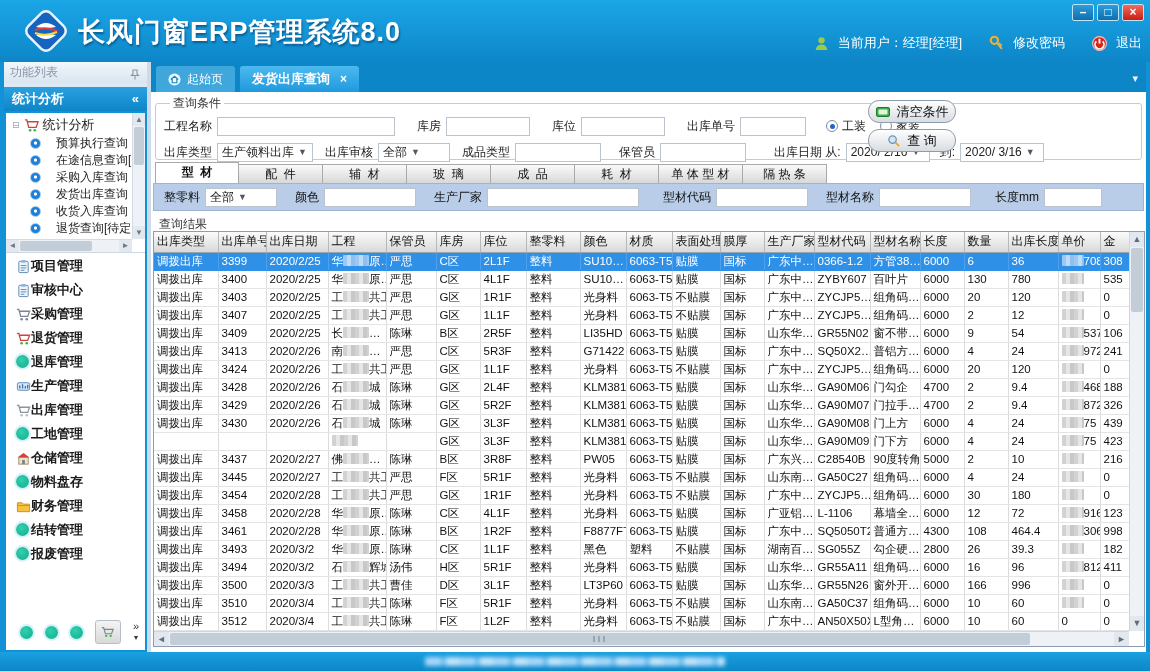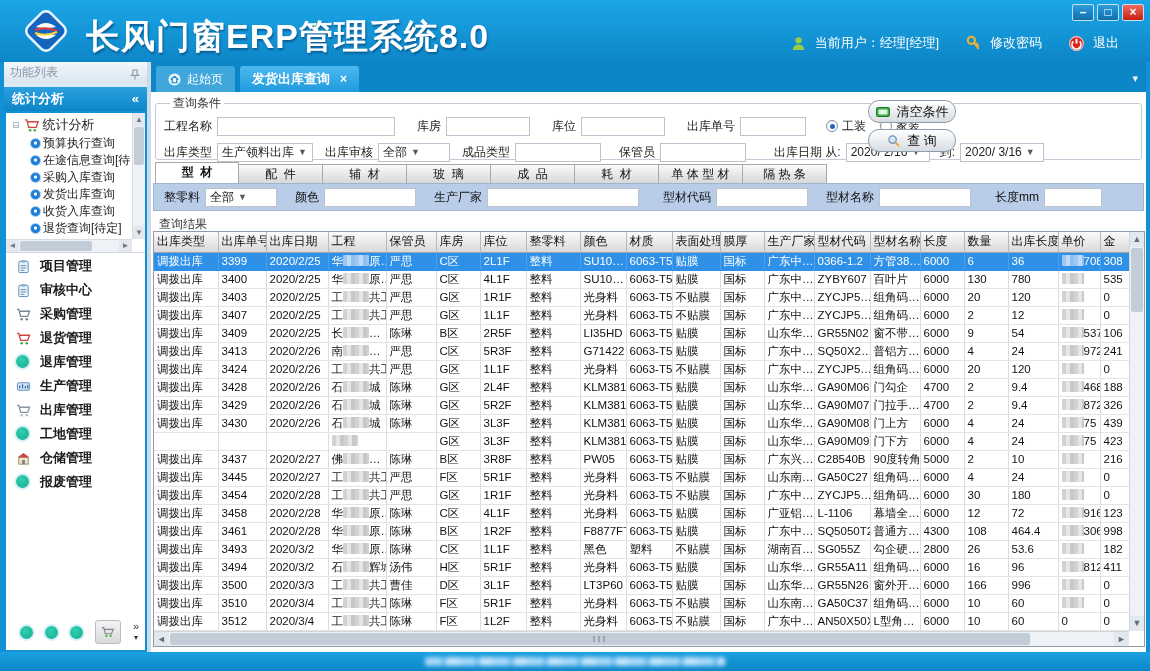--- a/index.html
+++ b/index.html
@@ -3,53 +3,53 @@
 <meta charset="utf-8">
 <style>
   * { margin:0; padding:0; box-sizing:border-box; font-family:"Liberation Sans","DejaVu Sans",sans-serif; }
   html,body { width:1150px; height:671px; overflow:hidden; background:#0d86c8; }
   .app { position:relative; width:1150px; height:671px; background:#1191d6; }
 
   
   .titlebar { position:absolute; left:0; top:0; width:1150px; height:62px;
     background:linear-gradient(#1ba6e6,#0d86c8); }
   .logo { position:absolute; left:22px; top:7px; width:48px; height:48px; }
-  .app-title { position:absolute; left:78px; top:14px; font-size:34px; font-weight:bold; color:#fff;
-    text-shadow:1px 2px 2px #0a5d94; letter-spacing:1px;margin-left:8px; }
+  .app-title { position:absolute; left:78px; top:14px; font-size:27px; font-weight:bold; color:#fff;
+    text-shadow:1px 2px 2px #0a5d94; letter-spacing:1px; }
   .win-controls { position:absolute; right:6px; top:4px; display:flex; gap:3px; }
   .win-btn { width:22px; height:17px; font-size:12px; font-weight:bold; color:#fff; text-align:center;
     line-height:15px; border:1px solid #bfe2f5; border-radius:2px; background:linear-gradient(#2d9ddb,#0f6fae); cursor:pointer; }
   .win-btn.close { background:linear-gradient(#f26a5e,#c81e12); }
-  .user-area { position:absolute; right:31px; top:34px; display:flex; align-items:center; gap:8px;
+  .user-area { position:absolute; right:8px; top:34px; display:flex; align-items:center; gap:8px;
     color:#fff; font-size:13px; }
   .user-area .gap { width:10px; }
   .ic16 { width:17px; height:17px; display:inline-block; vertical-align:middle; }
 
   
   .sidebar { position:absolute; left:4px; top:62px; width:143px; height:590px; background:#dde9f4; }
   .func-header { height:21px; background:linear-gradient(#f2f7fb,#d9e5f0); color:#8795a6; font-size:12px;
     line-height:21px; padding:0 6px; display:flex; justify-content:space-between; align-items:center; }
   .section-header { margin-top:4px; height:24px; background:linear-gradient(#2aa0df,#0d86c8); color:#fff;
     font-size:13px; font-weight:bold; line-height:24px; padding:0 8px; display:flex; justify-content:space-between; }
   .side-box { position:absolute; left:0; top:49px; width:143px; height:541px; background:#fff;
     border:2px solid #1191d6; }
   .tree { position:relative; height:140px; border-bottom:1px solid #cfd8e2; overflow:hidden; }
   .tree-inner { position:absolute; left:2px; top:2px; right:14px; bottom:13px; overflow:hidden; }
   .tree-root { display:flex; align-items:center; gap:4px; font-size:13px; color:#222; height:20px; padding-left:4px; }
-  .tree-item { display:flex; align-items:center; gap:2px; font-size:12px; color:#222; height:17px; padding-left:22px; cursor:pointer; white-space:nowrap; }
+  .tree-item { display:flex; align-items:center; gap:15px; font-size:12px; color:#222; height:17px; padding-left:22px; cursor:pointer; white-space:nowrap; }
   .tree-bullet { width:11px; height:11px; border-radius:50%; background:radial-gradient(circle at 50% 45%, #fff 0 18%, #1e7fd9 30% 100%); border:1px solid #9cc4ea; flex:0 0 11px; }
   .vscroll { position:absolute; right:0; top:0; width:13px; bottom:13px; background:#eef2f6; border-left:1px solid #d4dbe2; font-size:8px; color:#6b7a88; text-align:center; }
   .vscroll .arr { height:13px; line-height:13px; background:#e2e8ee; cursor:pointer; }
   .vscroll .thumb { position:absolute; left:1px; right:1px; top:14px; height:38px; background:#c3cdd7; border-radius:2px; cursor:pointer; }
   .vscroll .arr.bottom { position:absolute; bottom:0; left:0; right:0; }
   .hscroll { position:absolute; left:0; right:13px; bottom:0; height:13px; background:#eef2f6; border-top:1px solid #d4dbe2; font-size:8px; color:#6b7a88; }
   .hscroll .arr { position:absolute; top:0; width:13px; height:12px; line-height:12px; text-align:center; background:#e2e8ee; cursor:pointer; }
   .hscroll .thumb { position:absolute; top:1px; height:10px; background:#c3cdd7; border-radius:2px; cursor:pointer; }
   .menu { position:absolute; left:0; top:141px; right:0; bottom:36px; background:#fff; overflow:hidden; }
-  .menu-item { display:flex; align-items:center; gap:9px; height:24px; padding-left:10px; font-size:13px;
+  .menu-item { display:flex; align-items:center; height:24px; padding-left:10px; font-size:13px;
     font-weight:bold; color:#1a1a1a; cursor:pointer; }
   .dot-ic { width:13px; height:13px; border-radius:50%; background:radial-gradient(circle at 40% 35%, #33cfae, #0fae8d); box-shadow:0 0 0 2px #d8f0fb; display:inline-block; }
   .side-toolbar { position:absolute; left:0; right:0; bottom:2px; height:32px; display:flex; align-items:center;
     justify-content:flex-end; gap:12px; padding:0 6px; background:#fff; }
   .side-toolbar .cartbtn { width:26px; height:24px; background:linear-gradient(#f4f4f4,#d9d9d9); border:1px solid #b5bec7;
     border-radius:3px; display:flex; align-items:center; justify-content:center; cursor:pointer; }
   .chev { font-size:11px; color:#333; line-height:10px; text-align:center; cursor:pointer; }
 
   
   .main { position:absolute; left:151px; top:62px; right:4px; bottom:19px; background:#fff; }
@@ -295,20 +295,35 @@
             <span class="ic16" style="width:15px;height:15px"><span class="dot-ic"></span></span>
             <span>工地管理</span>
           </div>
           <div class="menu-item">
             <span class="ic16" style="width:15px;height:15px"><svg viewBox="0 0 16 16" width="15" height="15">
                 <path d="M1.5 7 L8 2 L14.5 7z" fill="#d0433b"></path>
                 <rect x="3" y="7" width="10" height="7" fill="#f3e6c8" stroke="#9b8a60"></rect>
                 <rect x="6.5" y="9.5" width="3" height="4.5" fill="#7a8693"></rect>
               </svg></span>
             <span>仓储管理</span>
+          </div>
+          <div class="menu-item">
+            <span class="ic16" style="width:15px;height:15px"><span class="dot-ic"></span></span>
+            <span>物料盘存</span>
+          </div>
+          <div class="menu-item">
+            <span class="ic16" style="width:15px;height:15px"><svg viewBox="0 0 16 16" width="15" height="15">
+                <path d="M1.5 4 h5 l1.5 1.5 h6.5 v8 h-13z" fill="#f6c23f" stroke="#c8921a"></path>
+                <path d="M1.5 7 h13" stroke="#c8921a"></path>
+              </svg></span>
+            <span>财务管理</span>
+          </div>
+          <div class="menu-item">
+            <span class="ic16" style="width:15px;height:15px"><span class="dot-ic"></span></span>
+            <span>结转管理</span>
           </div>
           <div class="menu-item">
             <span class="ic16" style="width:15px;height:15px"><span class="dot-ic"></span></span>
             <span>报废管理</span>
           </div>
         </div>
       <div class="side-toolbar">
         <span class="dot-ic"></span>
         <span class="dot-ic"></span>
         <span class="dot-ic"></span>
@@ -856,21 +871,21 @@
                 <td>整料</td>
                 <td>黑色</td>
                 <td>塑料</td>
                 <td>不贴膜</td>
                 <td>国标</td>
                 <td>湖南百…</td>
                 <td>SG055Z</td>
                 <td>勾企硬…</td>
                 <td>2800</td>
                 <td>26</td>
-                <td>53.6</td>
+                <td>39.3</td>
                 <td><span class="mosaic" style="width:22px"></span><span></span></td>
                 <td>182</td>
               </tr>
               <tr class="row">
                 <td>调拨出库</td>
                 <td>3494</td>
                 <td>2020/3/2</td>
                 <td><span>石</span><span class="mosaic"></span><span>辉城</span></td>
                 <td>汤伟</td>
                 <td>H区</td>

